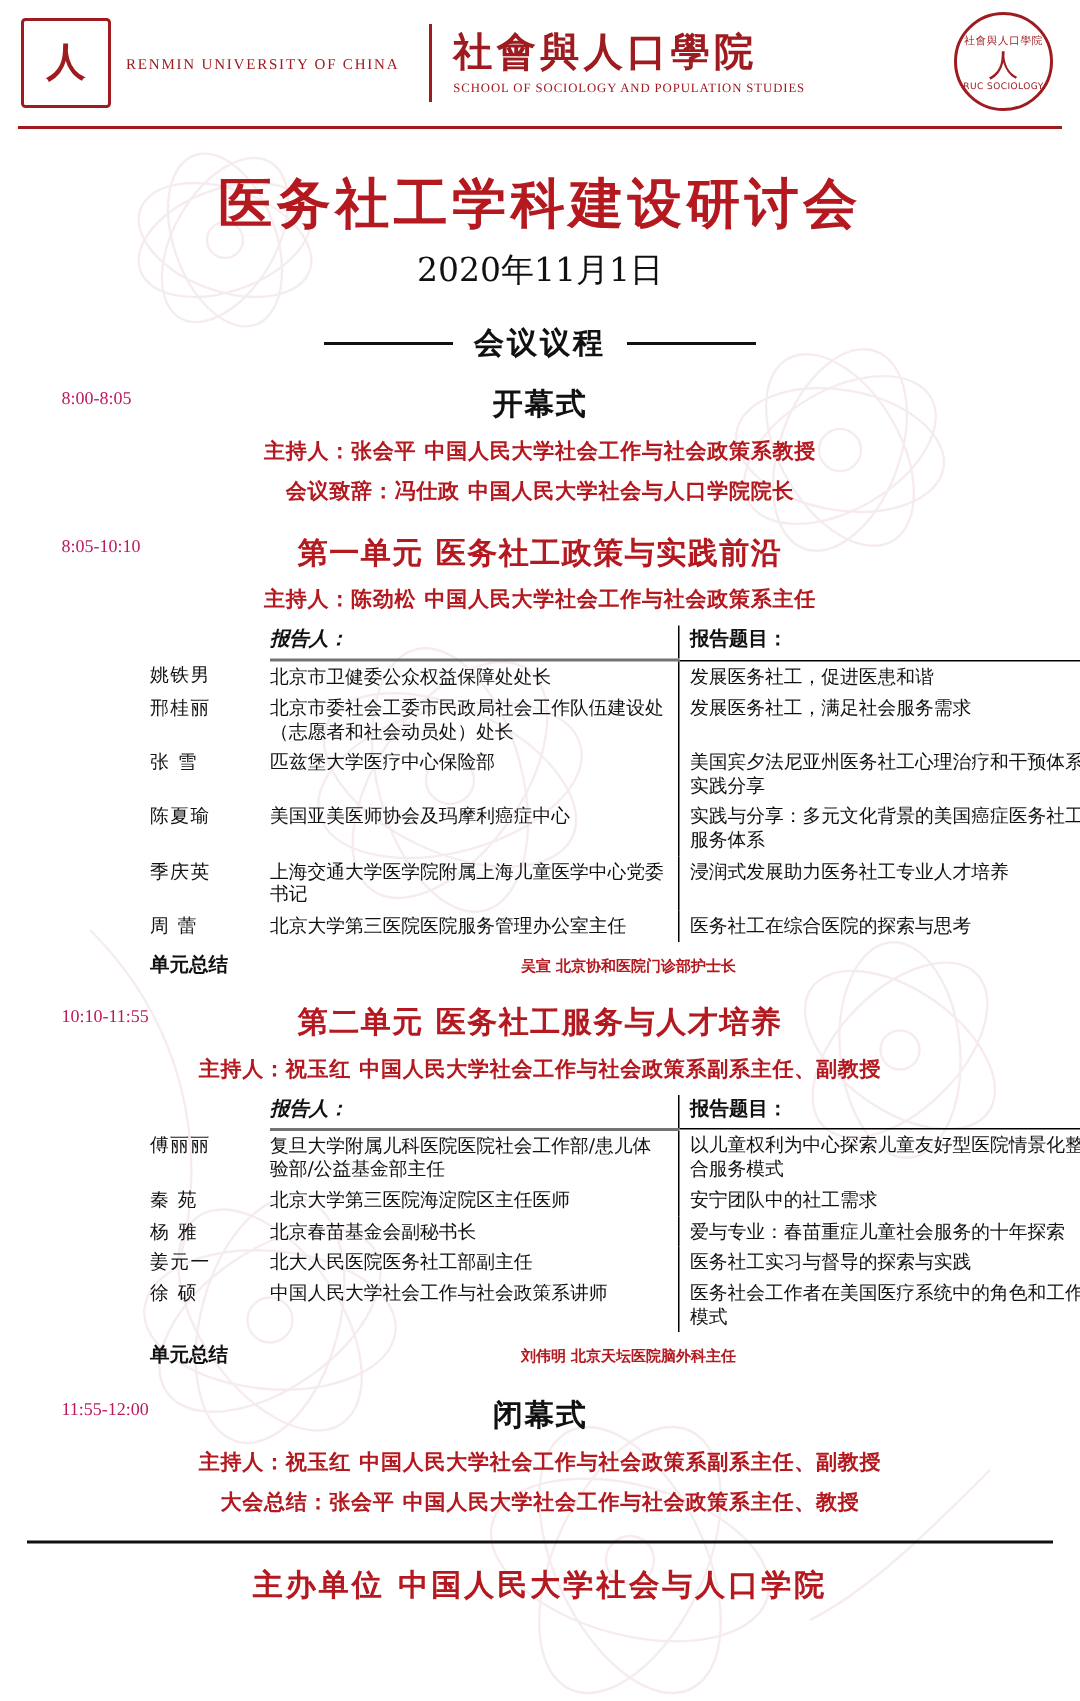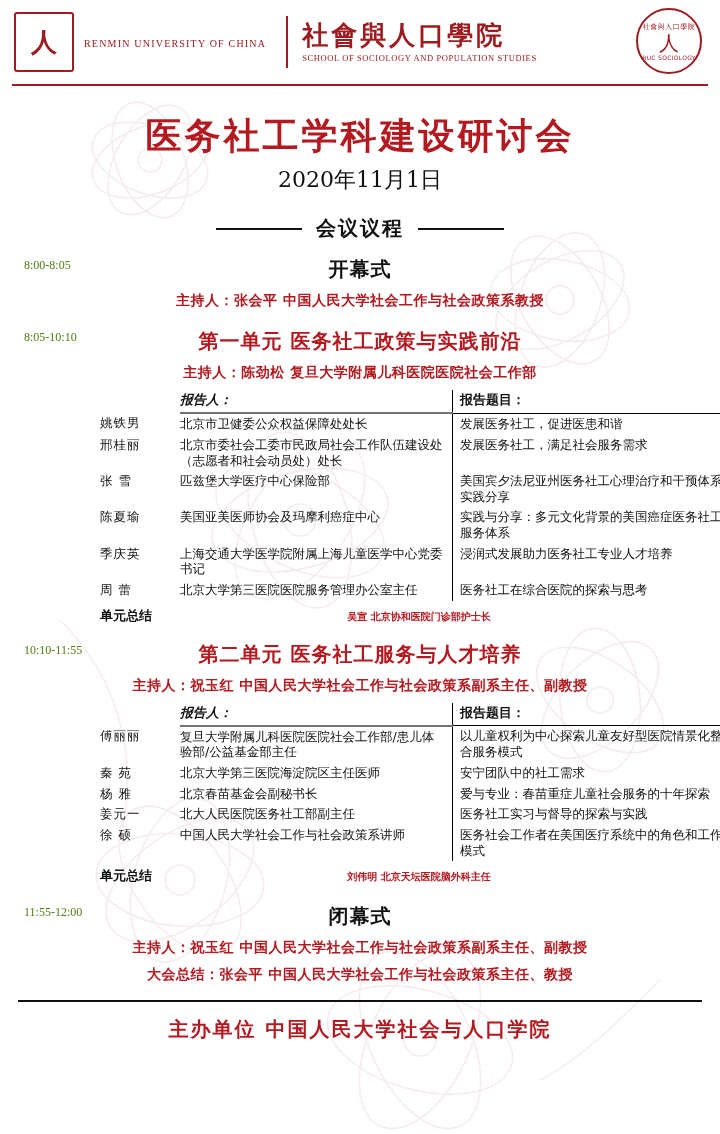--- a/index.html
+++ b/index.html
@@ -79,22 +79,22 @@
     display:flex;align-items:center;justify-content:center;gap:14px;
     margin-top:20px;
   }
   .agenda-head .ln{width:86px;height:2px;background:#111;}
   .agenda-head .tx{font-size:20px;font-weight:bold;letter-spacing:2px;}
 
   
   .body{padding:0 18px;box-sizing:border-box;}
   .block{position:relative;margin-top:14px;}
   .time{
-    position:absolute;left:6px;top:2px;
-    font-size:12px;color:#4d7c0f;
+    position:absolute;left:23px;top:2px;
+    font-size:12px;color:#be185d;
     font-family:"Liberation Serif",serif;
   }
   .sec-title{
     text-align:center;font-size:20px;font-weight:bold;letter-spacing:1px;
   }
   .sec-title.red{color:#b3191f;}
   .sub-line{
     text-align:center;font-size:14px;font-weight:bold;color:#b3191f;
     margin-top:9px;letter-spacing:.5px;
   }
@@ -211,26 +211,27 @@
     <div class="tx">会议议程</div>
     <div class="ln"></div>
   </div>
 
   <div class="body">
 
     <div class="block">
       <div class="time">8:00-8:05</div>
       <div class="sec-title">开幕式</div>
       <div class="sub-line">主持人：张会平  中国人民大学社会工作与社会政策系教授</div>
+      <div class="sub-line">会议致辞：冯仕政  中国人民大学社会与人口学院院长</div>
     </div>
 
     <div class="block" style="margin-top:18px;">
       <div class="time">8:05-10:10</div>
       <div class="sec-title red">第一单元 医务社工政策与实践前沿</div>
-      <div class="sub-line">主持人：陈劲松 复旦大学附属儿科医院医院社会工作部</div>
+      <div class="sub-line">主持人：陈劲松 中国人民大学社会工作与社会政策系主任</div>
 
       <table class="talks">
         <tbody>
             <tr class="head">
           <td class="c0"></td>
           <td class="c1">报告人：</td>
           <td class="c2">报告题目：</td>
         </tr>
         <tr>
           <td class="c0 name">姚铁男</td>

